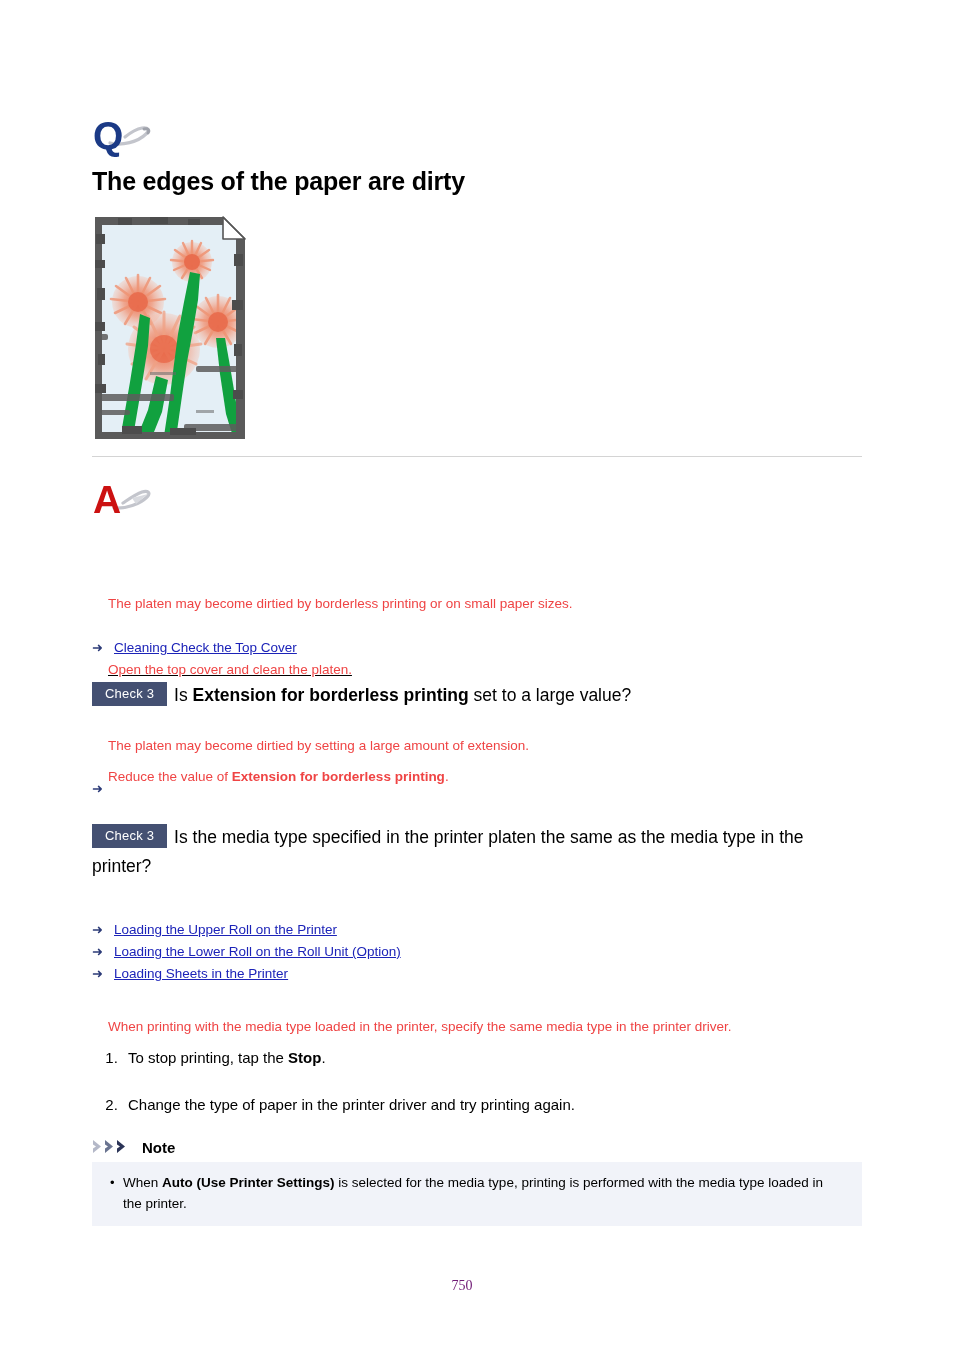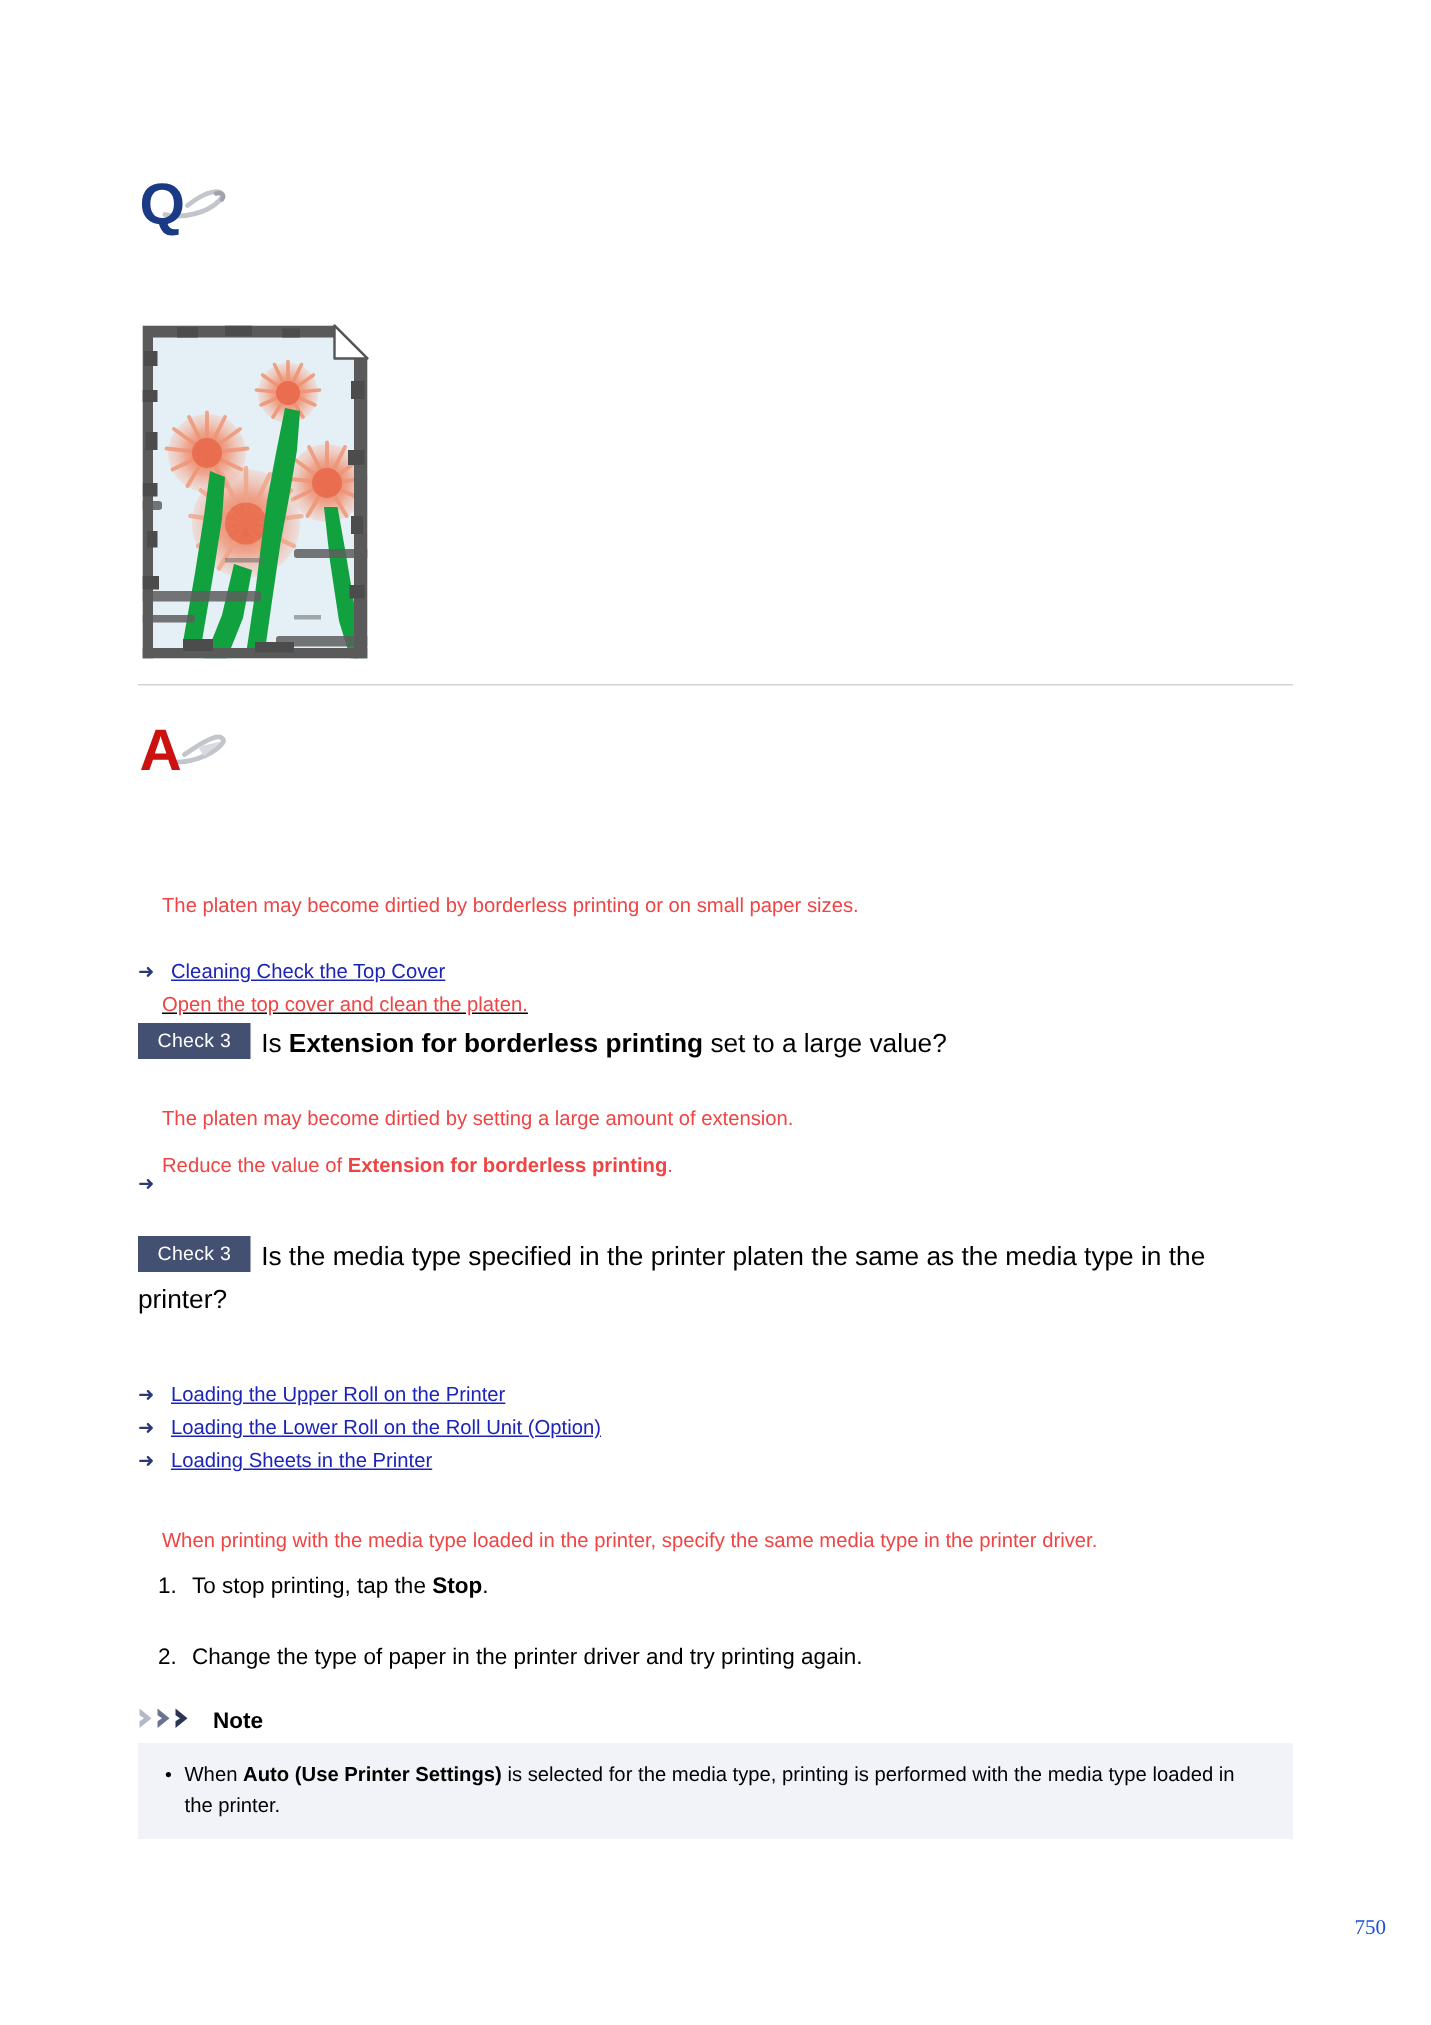--- a/index.html
+++ b/index.html
@@ -170,41 +170,44 @@
     line-height: 21px;
   }
   .note-item-text b { font-weight: bold; }
 
   
   .page-number {
     position: absolute;
     top: 1278px;
     left: 0;
     width: 924px;
-    text-align: right;
+    text-align: center;
     font-family: "Liberation Serif", serif;
     font-size: 14px;
-    color: #1d4ed8;
+    color: #701a75;
   }
 </style>
 </head>
 <body>
 
 <div class="page">
 
   <div class="content" style="top:112px;">
     <div class="qa-icon">
       <svg width="72" height="46" viewBox="0 0 72 46" xmlns="http://www.w3.org/2000/svg">
         <path d="M18 31 C30 34, 46 30, 54 22 C58 18, 56 15, 50 16 C44 17, 38 21, 33 25" fill="none" stroke="#c3c5cc" stroke-width="3.2" stroke-linecap="round"></path>
         <path d="M52 17 C56 16, 58 18, 56 21" fill="none" stroke="#9fa2ab" stroke-width="3" stroke-linecap="round"></path>
         <text x="1" y="37" font-family="'Liberation Sans', sans-serif" font-size="39" font-weight="bold" fill="#1b3a86">Q</text>
       </svg>
     </div>
   </div>
 
+  <div class="content" style="top:166px;">
+    <h1 class="page-title">The edges of the paper are dirty</h1>
+  </div>
 
   <div class="content" style="top:214px;">
     <div class="illus-wrap">
       <svg class="illus" viewBox="0 0 156 228" xmlns="http://www.w3.org/2000/svg">
         <defs>
           <clipPath id="pageclip">
             <path d="M3 3 H131 L153 25 V225 H3 Z"></path>
           </clipPath>
           <radialGradient id="fl1" cx="50%" cy="50%" r="50%">
             <stop offset="0%" stop-color="#e8603a" stop-opacity="0.95"></stop>

